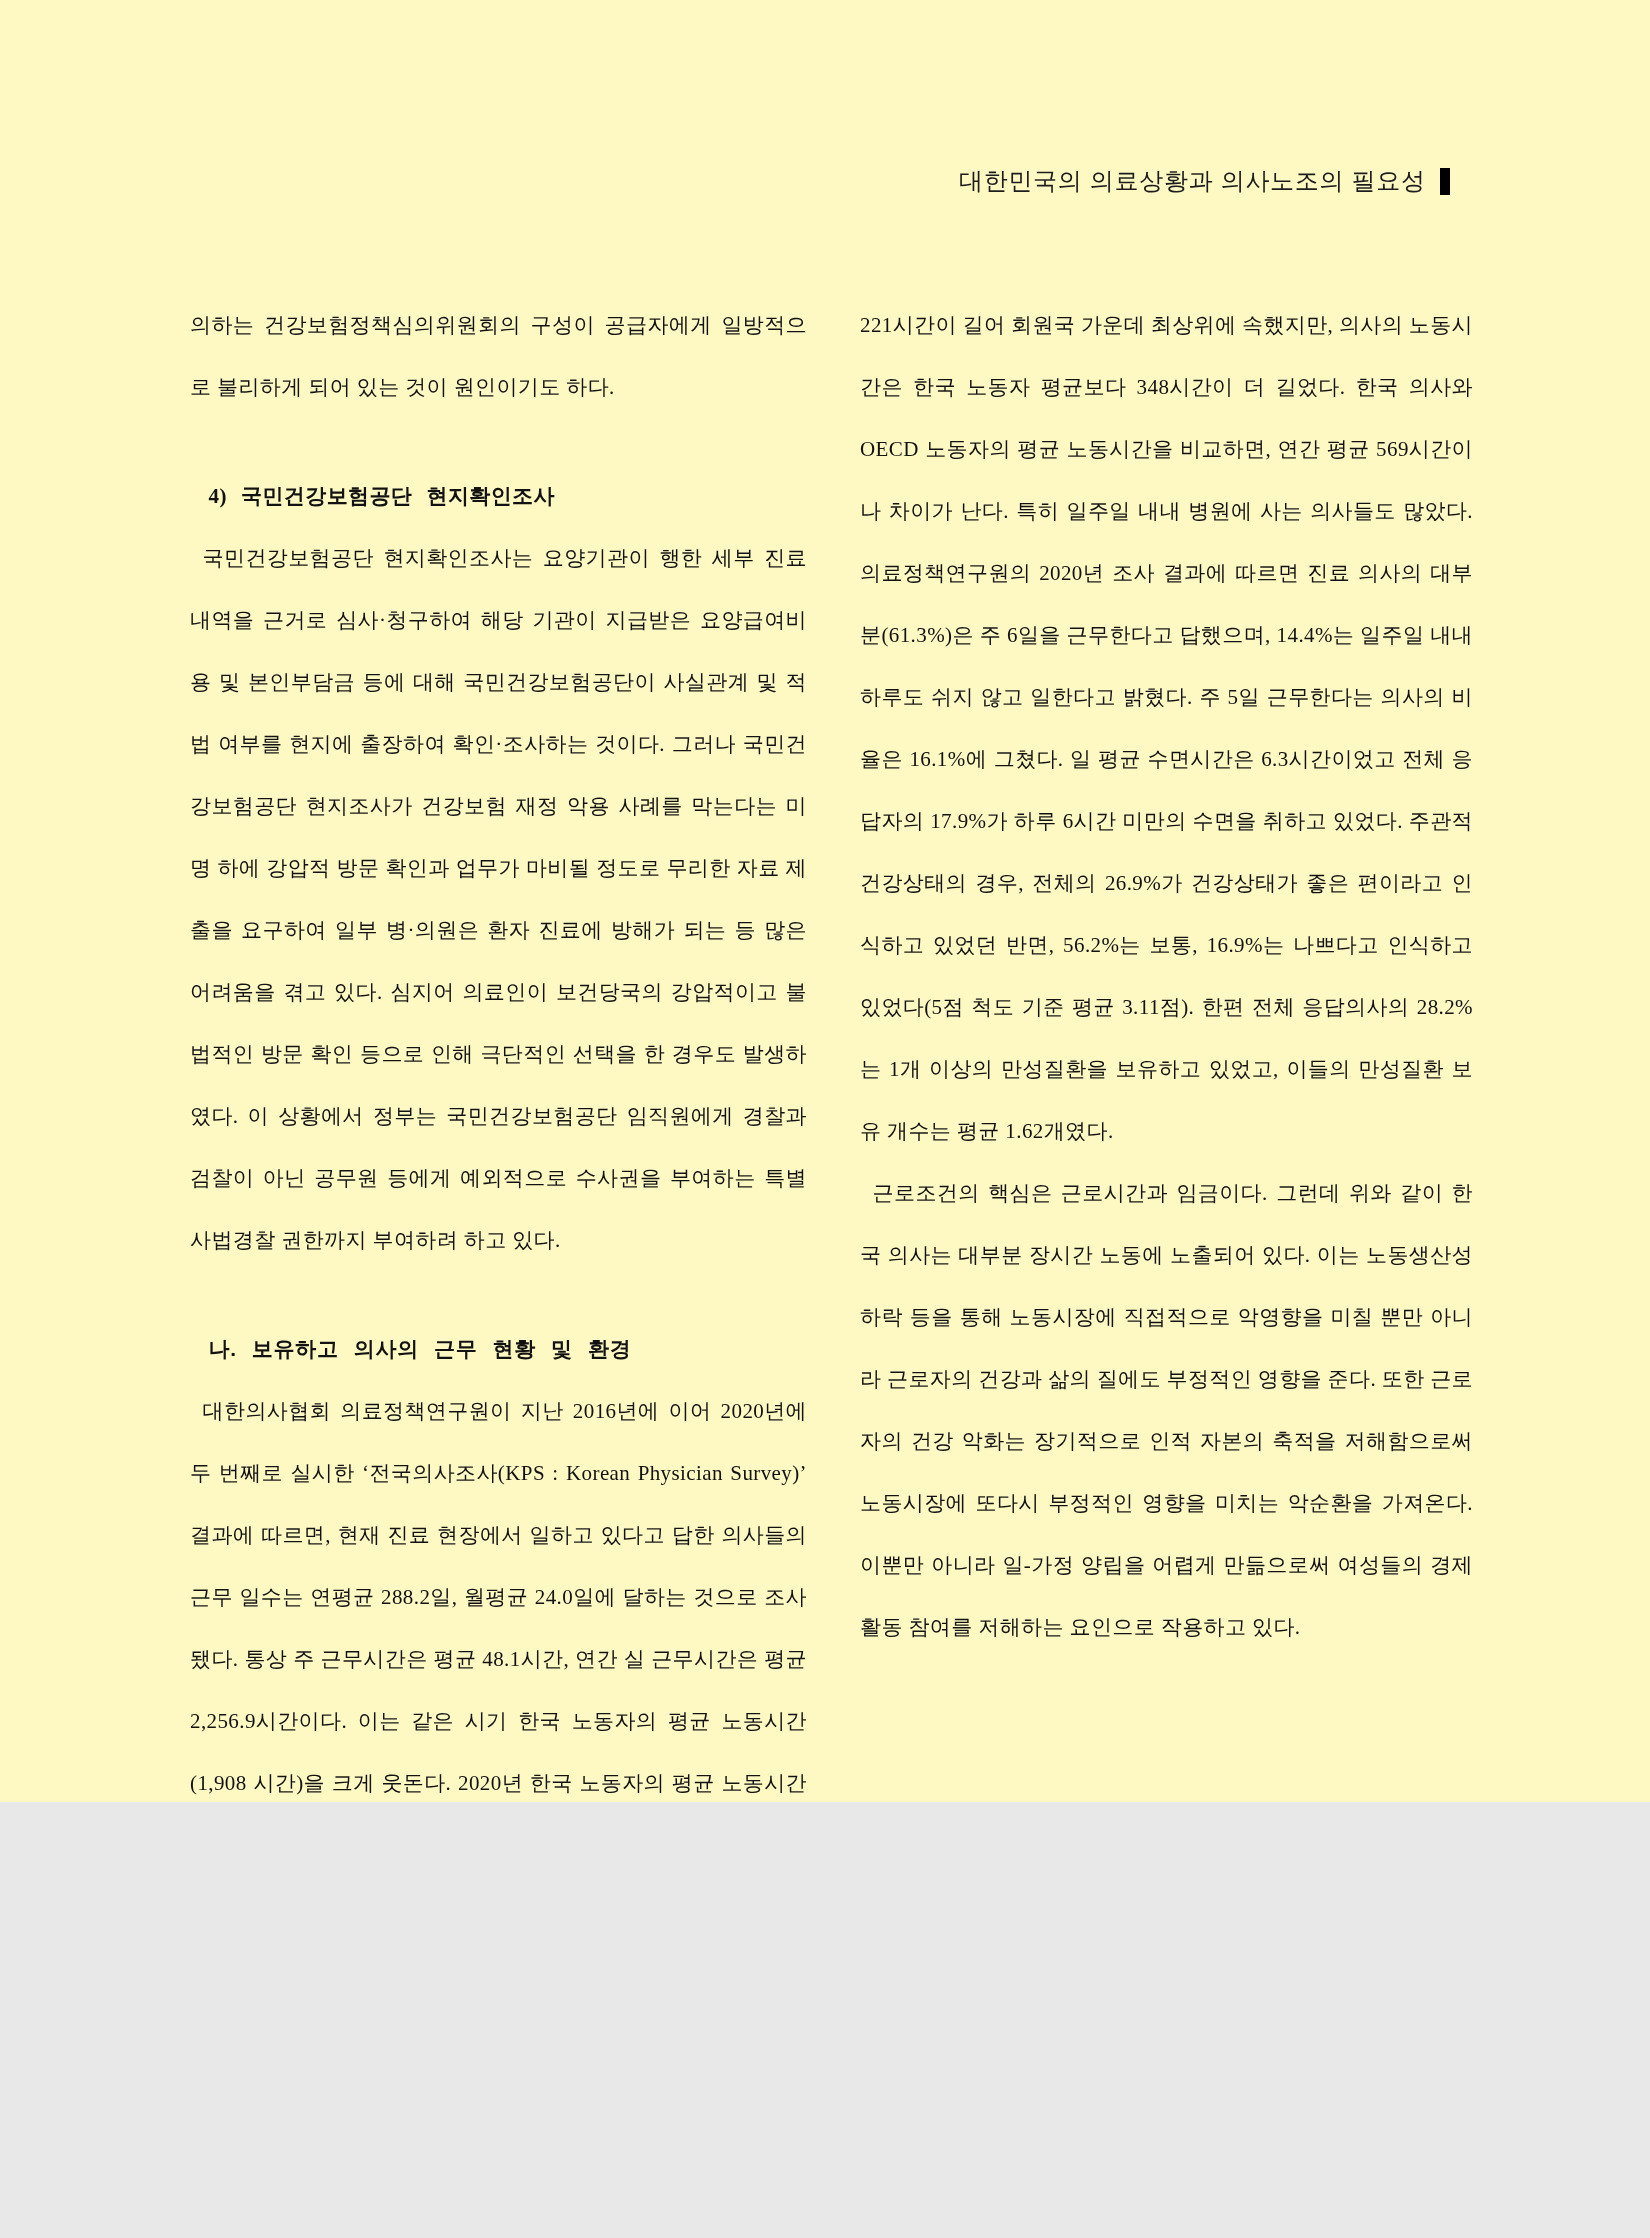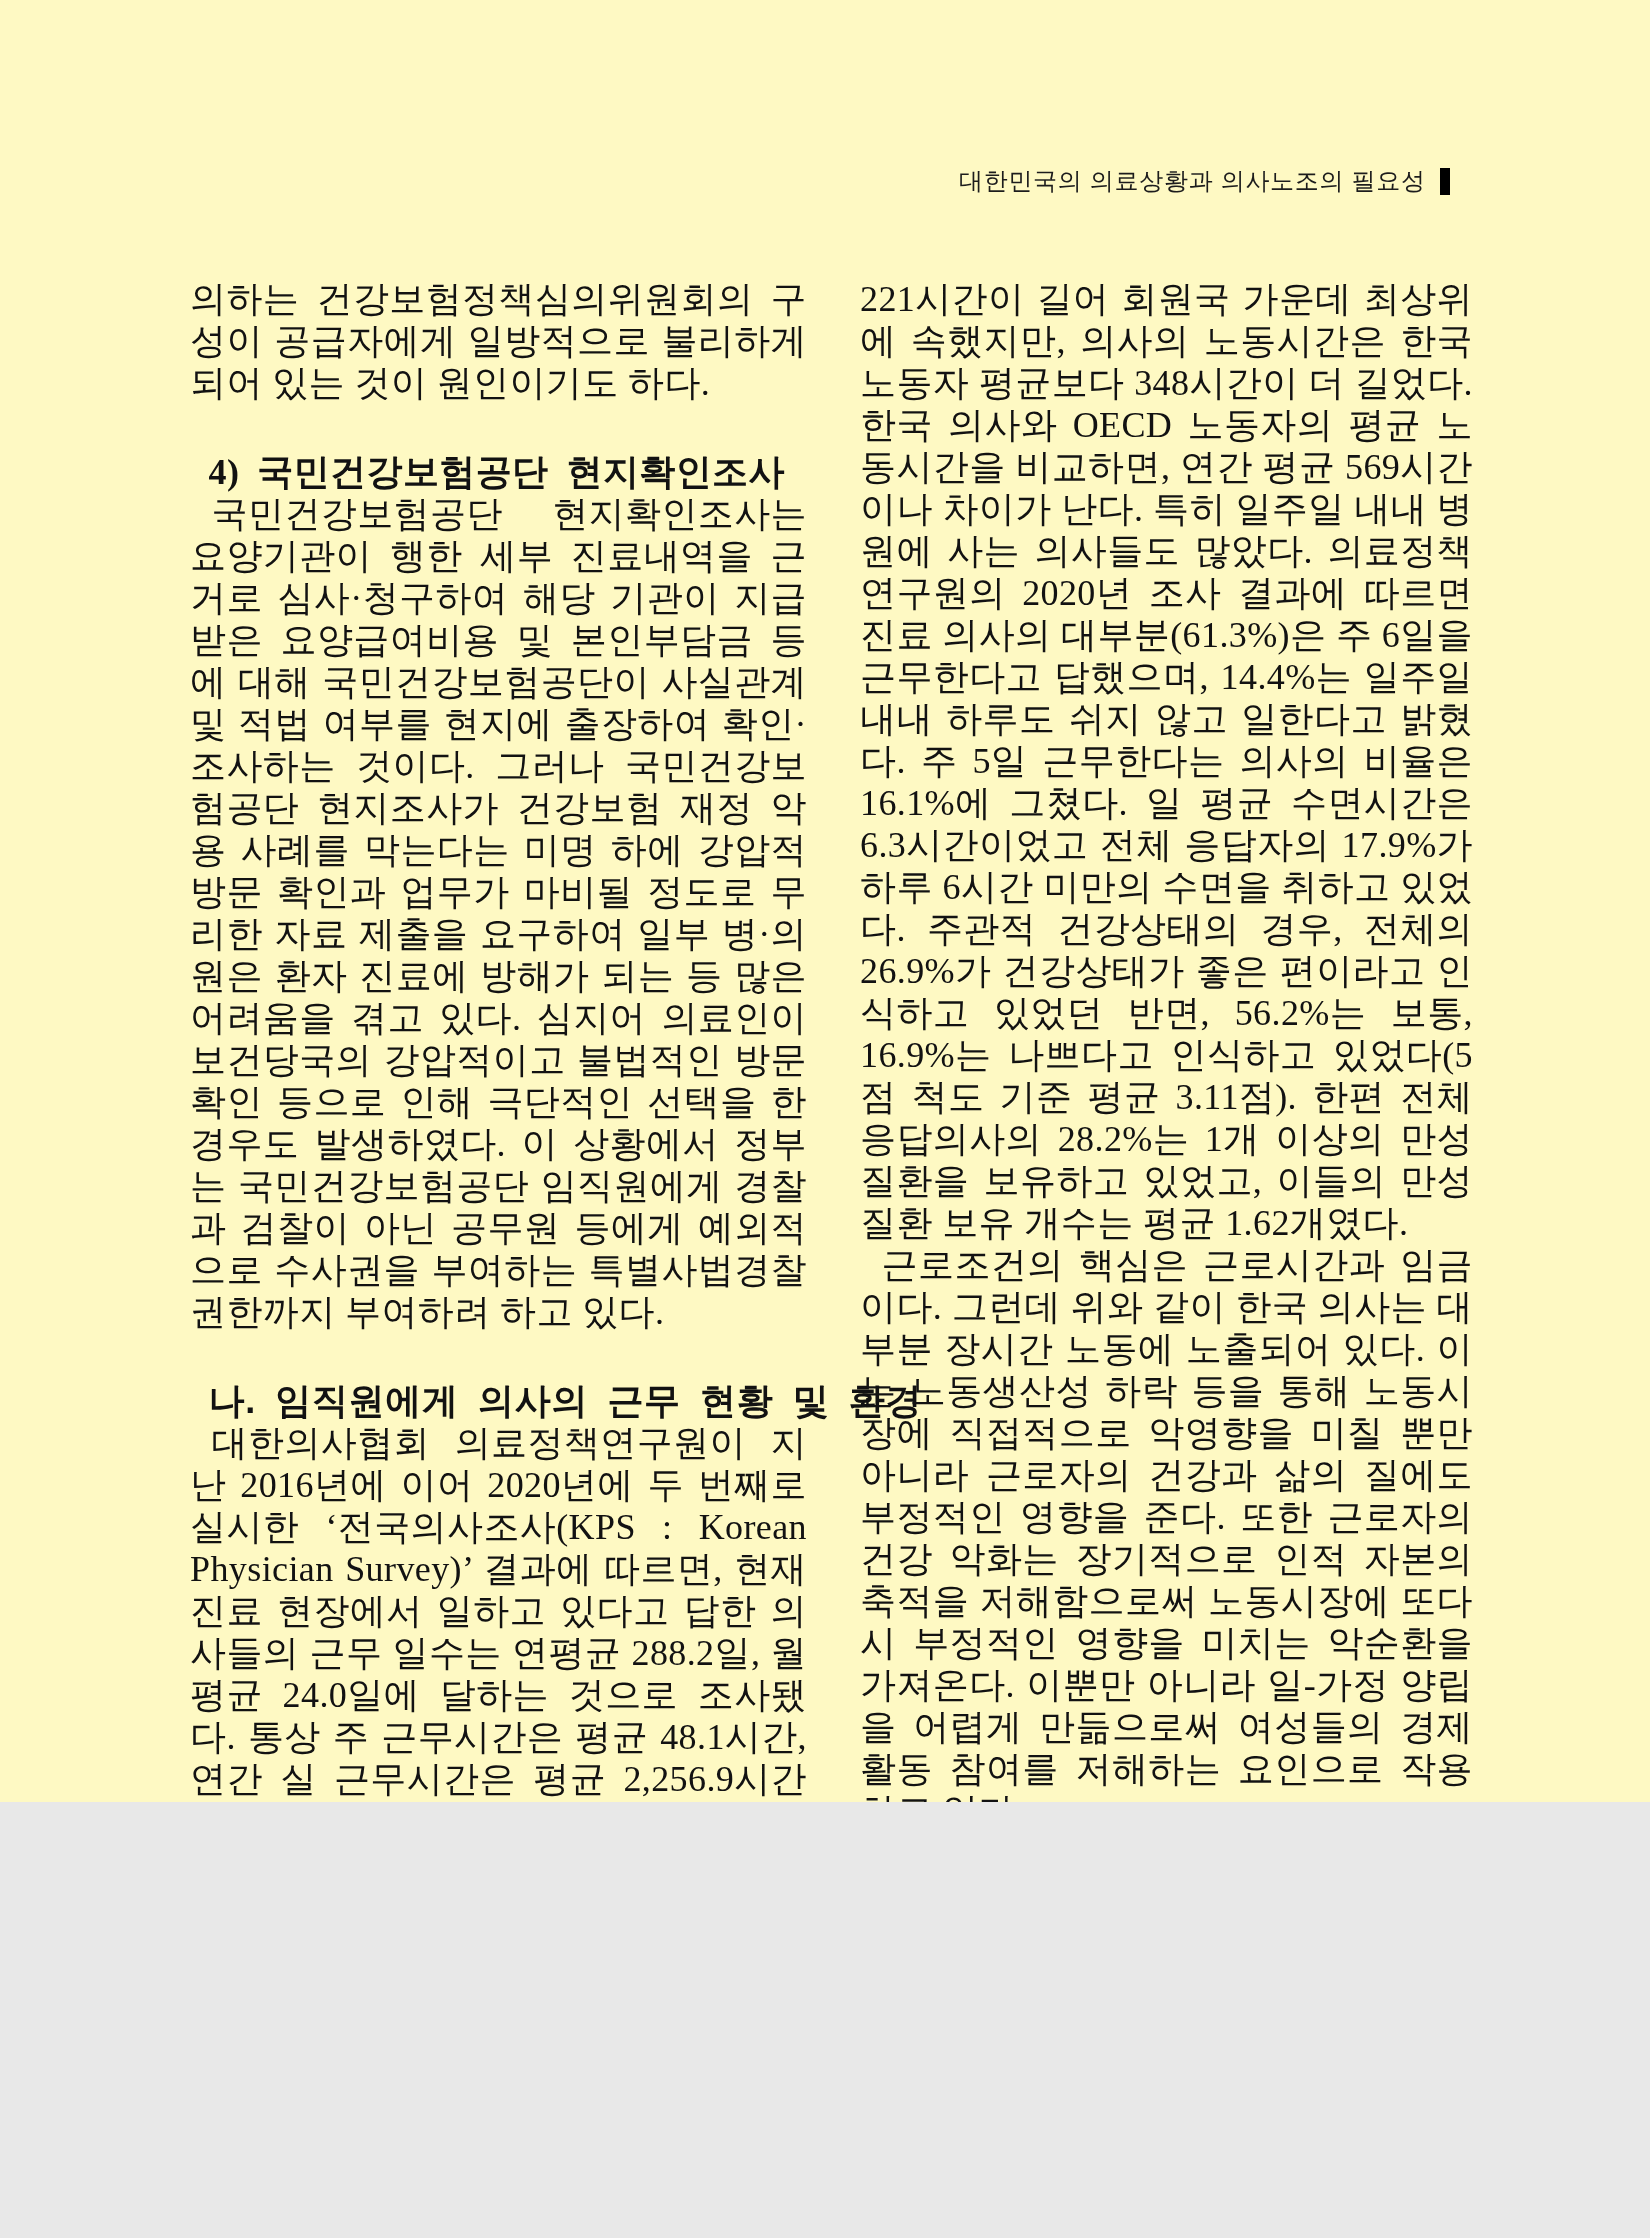--- a/index.html
+++ b/index.html
@@ -33,23 +33,23 @@
     width: 10px;
     height: 27px;
     background: #000000;
     margin-left: 14.3px;
     vertical-align: -5.7px;
   }
 
   
   .col {
     position: absolute;
-    top: 278px;
-    font-size: 36px;
-    line-height: 42px;
+    top: 294px;
+    font-size: 21px;
+    line-height: 62px;
     text-align: justify;
     text-align-last: left;
     letter-spacing: 0.4px;
   }
   .col-left  { left: 190px;  width: 617px; }
   .col-right { left: 860px; width: 613px; }
 
   .para { margin: 0; text-indent: 0.6em; }
   .para.cont { text-indent: 0; }
 
@@ -98,21 +98,21 @@
 <div class="page">
 
   <div class="runhead">
     <span>대한민국의 의료상황과 의사노조의 필요성</span><span class="bar"></span>
   </div>
 
   <div class="col col-left">
     <p class="para cont">의하는 건강보험정책심의위원회의 구성이 공급자에게 일방적으로 불리하게 되어 있는 것이 원인이기도 하다.</p>
     <p class="h-sub">4) 국민건강보험공단 현지확인조사</p>
     <p class="para">국민건강보험공단 현지확인조사는 요양기관이 행한 세부 진료내역을 근거로 심사·청구하여 해당 기관이 지급받은 요양급여비용 및 본인부담금 등에 대해 국민건강보험공단이 사실관계 및 적법 여부를 현지에 출장하여 확인·조사하는 것이다. 그러나 국민건강보험공단 현지조사가 건강보험 재정 악용 사례를 막는다는 미명 하에 강압적 방문 확인과 업무가 마비될 정도로 무리한 자료 제출을 요구하여 일부 병·의원은 환자 진료에 방해가 되는 등 많은 어려움을 겪고 있다. 심지어 의료인이 보건당국의 강압적이고 불법적인 방문 확인 등으로 인해 극단적인 선택을 한 경우도 발생하였다. 이 상황에서 정부는 국민건강보험공단 임직원에게 경찰과 검찰이 아닌 공무원 등에게 예외적으로 수사권을 부여하는 특별사법경찰 권한까지 부여하려 하고 있다.</p>
-    <p class="h-main">나. 임직원에게 의사의 근무 현황 및 환경</p>
+    <p class="h-main">나. 보유하고 의사의 근무 현황 및 환경</p>
     <p class="para">대한의사협회 의료정책연구원이 지난 2016년에 이어 2020년에 두 번째로 실시한 ‘전국의사조사(KPS : Korean Physician Survey)’ 결과에 따르면, 현재 진료 현장에서 일하고 있다고 답한 의사들의 근무 일수는 연평균 288.2일, 월평균 24.0일에 달하는 것으로 조사됐다. 통상 주 근무시간은 평균 48.1시간, 연간 실 근무시간은 평균 2,256.9시간이다. 이는 같은 시기 한국 노동자의 평균 노동시간(1,908 시간)을 크게 웃돈다. 2020년 한국 노동자의 평균 노동시간은 OECD 평균(1,687시간) 보다</p>
   </div>
 
   <div class="col col-right">
     <p class="para cont">221시간이 길어 회원국 가운데 최상위에 속했지만, 의사의 노동시간은 한국 노동자 평균보다 348시간이 더 길었다. 한국 의사와 OECD 노동자의 평균 노동시간을 비교하면, 연간 평균 569시간이나 차이가 난다. 특히 일주일 내내 병원에 사는 의사들도 많았다. 의료정책연구원의 2020년 조사 결과에 따르면 진료 의사의 대부분(61.3%)은 주 6일을 근무한다고 답했으며, 14.4%는 일주일 내내 하루도 쉬지 않고 일한다고 밝혔다. 주 5일 근무한다는 의사의 비율은 16.1%에 그쳤다. 일 평균 수면시간은 6.3시간이었고 전체 응답자의 17.9%가 하루 6시간 미만의 수면을 취하고 있었다. 주관적 건강상태의 경우, 전체의 26.9%가 건강상태가 좋은 편이라고 인식하고 있었던 반면, 56.2%는 보통, 16.9%는 나쁘다고 인식하고 있었다(5점 척도 기준 평균 3.11점). 한편 전체 응답의사의 28.2%는 1개 이상의 만성질환을 보유하고 있었고, 이들의 만성질환 보유 개수는 평균 1.62개였다.</p>
     <p class="para">근로조건의 핵심은 근로시간과 임금이다. 그런데 위와 같이 한국 의사는 대부분 장시간 노동에 노출되어 있다. 이는 노동생산성 하락 등을 통해 노동시장에 직접적으로 악영향을 미칠 뿐만 아니라 근로자의 건강과 삶의 질에도 부정적인 영향을 준다. 또한 근로자의 건강 악화는 장기적으로 인적 자본의 축적을 저해함으로써 노동시장에 또다시 부정적인 영향을 미치는 악순환을 가져온다. 이뿐만 아니라 일-가정 양립을 어렵게 만듦으로써 여성들의 경제활동 참여를 저해하는 요인으로 작용하고 있다.</p>
   </div>
 
   <div class="footer">
     <span class="issue">2025년 Vol.23 No.2</span>

